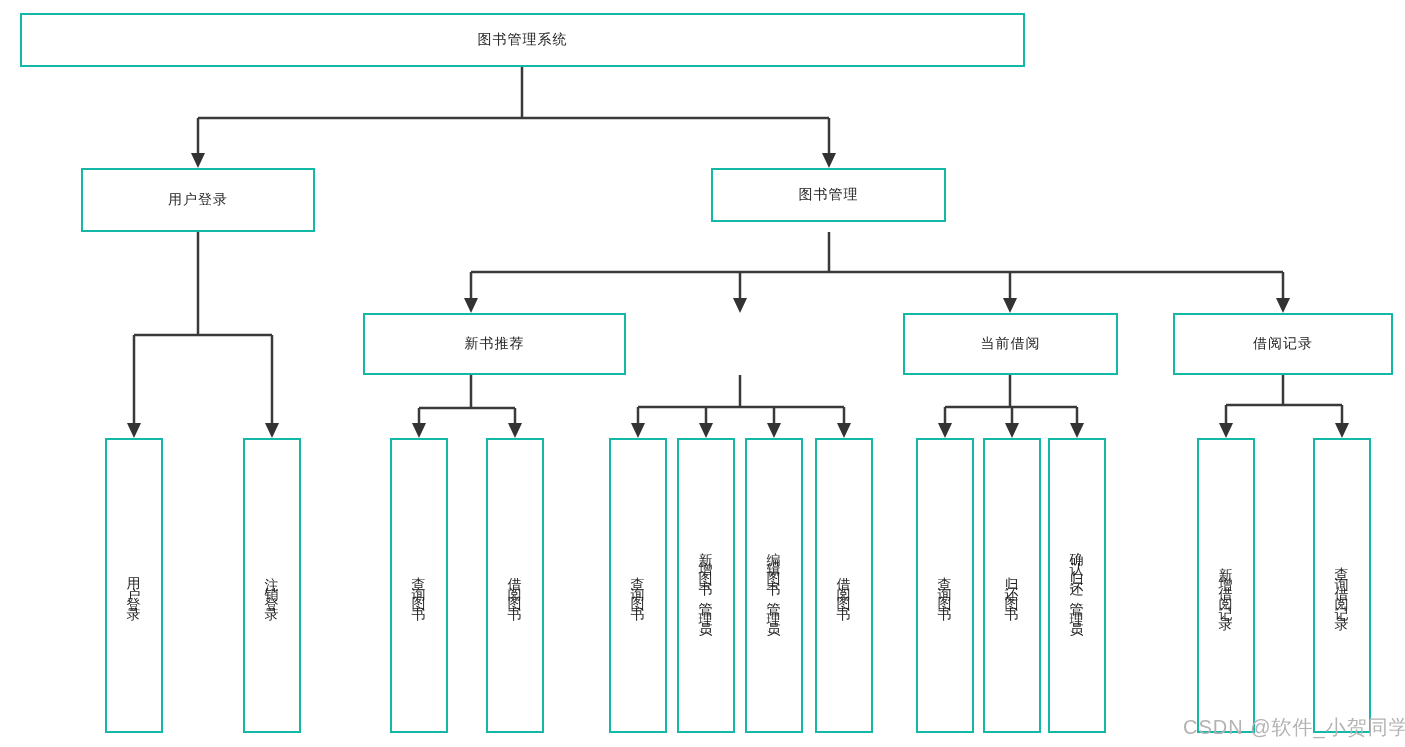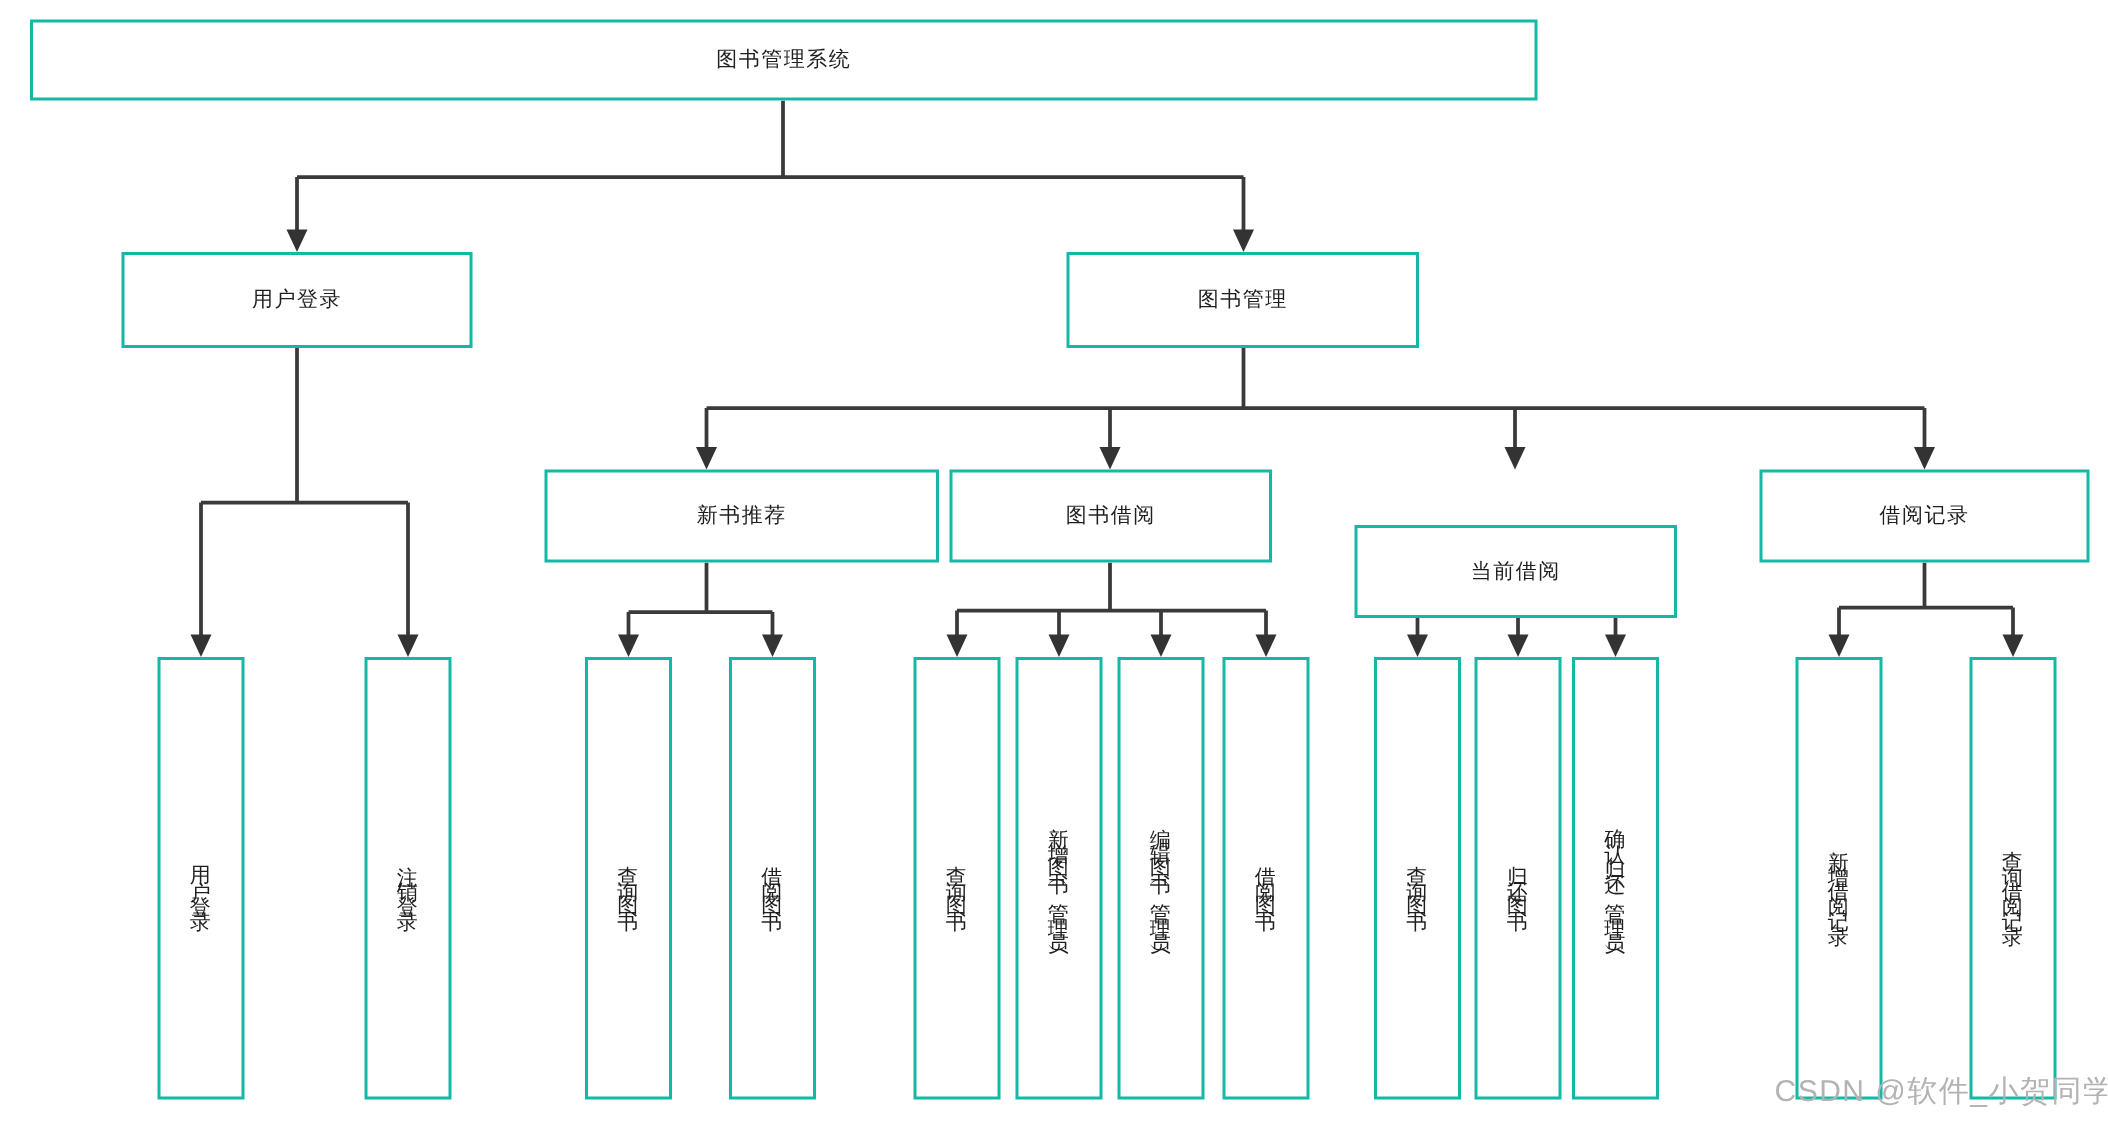--- a/index.html
+++ b/index.html
@@ -88,31 +88,28 @@
     </g>
   </svg>
 
   <div class="node" style="left:20px;top:13px;width:1005px;height:54px;">
     <span class="hlabel">图书管理系统</span>
   </div>
 
   <div class="node" style="left:81px;top:168px;width:234px;height:64px;">
     <span class="hlabel">用户登录</span>
   </div>
-  <div class="node" style="left:711px;top:168px;width:235px;height:64px;">
+  <div class="node" style="left:711px;top:168px;width:235px;height:54px;">
     <span class="hlabel">图书管理</span>
   </div>
 
   <div class="node" style="left:363px;top:313px;width:263px;height:62px;">
     <span class="hlabel">新书推荐</span>
   </div>
-  <div class="node" style="left:633px;top:313px;width:215px;height:62px;">
-    <span class="hlabel">图书借阅</span>
-  </div>
-  <div class="node" style="left:903px;top:313px;width:215px;height:62px;margin-top:37px;">
+  <div class="node" style="left:903px;top:313px;width:215px;height:62px;">
     <span class="hlabel">当前借阅</span>
   </div>
   <div class="node" style="left:1173px;top:313px;width:220px;height:62px;align-items:center;">
     <span class="hlabel">借阅记录</span>
   </div>
 
   <div class="node vnode" style="left:105px;top:438px;width:58px;height:295px;">
     <span class="vlabel">用户登录</span>
   </div>
   <div class="node vnode" style="left:243px;top:438px;width:58px;height:295px;">

